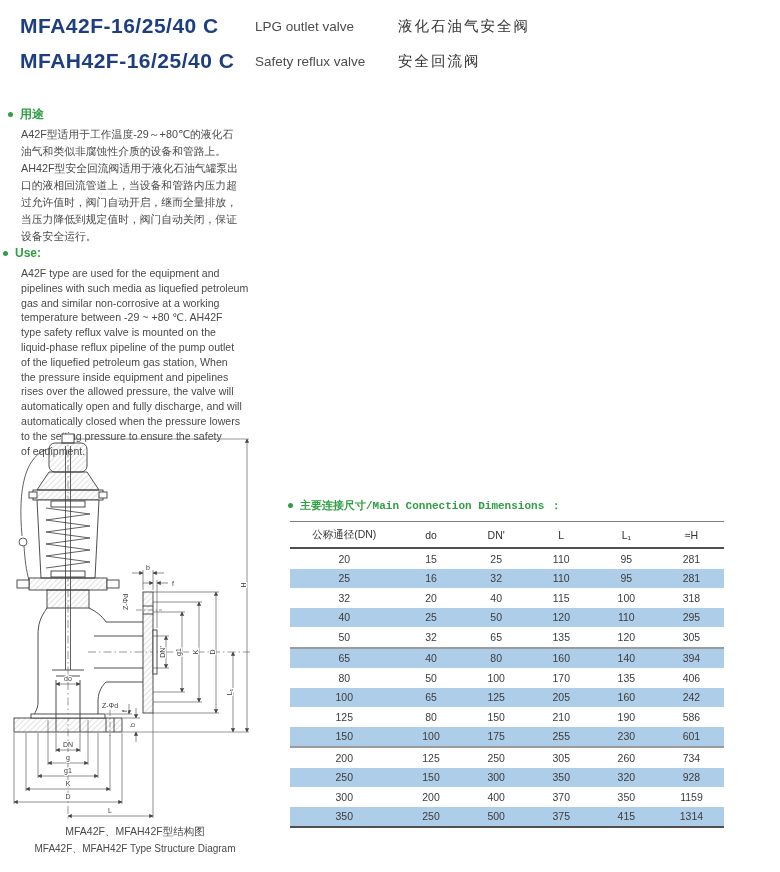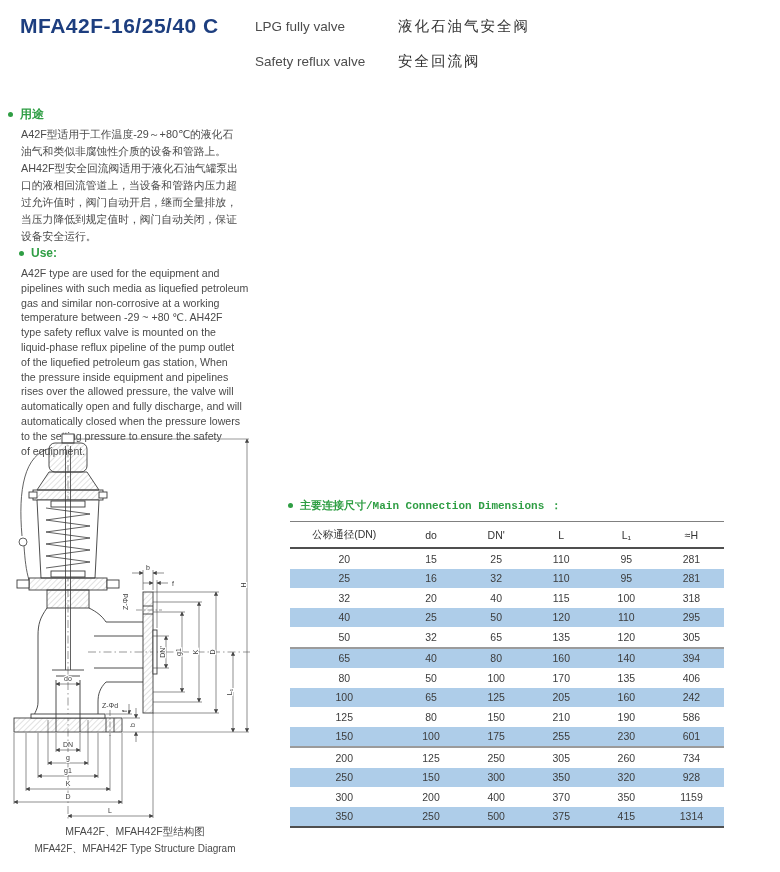--- a/index.html
+++ b/index.html
@@ -43,42 +43,43 @@
   svg text{font-family:"Liberation Sans","DejaVu Sans",sans-serif;}
 </style>
 </head>
 <body>
 
 <div class="page">
 
   <div class="titles">
     <div class="title-row">
       <span class="model">MFA42F-16/25/40 C</span>
-      <span class="t-en">LPG fully valve</span>
+      <span class="t-en">LPG outlet valve</span>
       <span class="t-zh">液化石油气安全阀</span>
     </div>
     <div class="title-row">
+      <span class="model">MFAH42F-16/25/40 C</span>
       <span class="t-en">Safety reflux valve</span>
       <span class="t-zh">安全回流阀</span>
     </div>
   </div>
 
   <div class="sec-head" style="left:8px;top:106px;">
     <span class="bullet"></span>
     <span class="txt">用途</span>
   </div>
   <div class="body-cn">A42F型适用于工作温度-29～+80℃的液化石
 油气和类似非腐蚀性介质的设备和管路上。
 AH42F型安全回流阀适用于液化石油气罐泵出
 口的液相回流管道上，当设备和管路内压力超
 过允许值时，阀门自动开启，继而全量排放，
 当压力降低到规定值时，阀门自动关闭，保证
 设备安全运行。</div>
 
-  <div class="sec-head" style="left:19px;top:246px;text-align:right;">
+  <div class="sec-head" style="left:3px;top:246px;text-align:right;">
     <span class="bullet"></span>
     <span class="txt">Use:</span>
   </div>
   <div class="body-en">A42F type are used for the equipment and
 pipelines with such media as liquefied petroleum
 gas and similar non-corrosive  at a working
 temperature between -29 ~ +80 ℃. AH42F
 type safety reflux valve is mounted on the
 liquid-phase reflux pipeline of the pump outlet
 of the liquefied petroleum gas station, When

